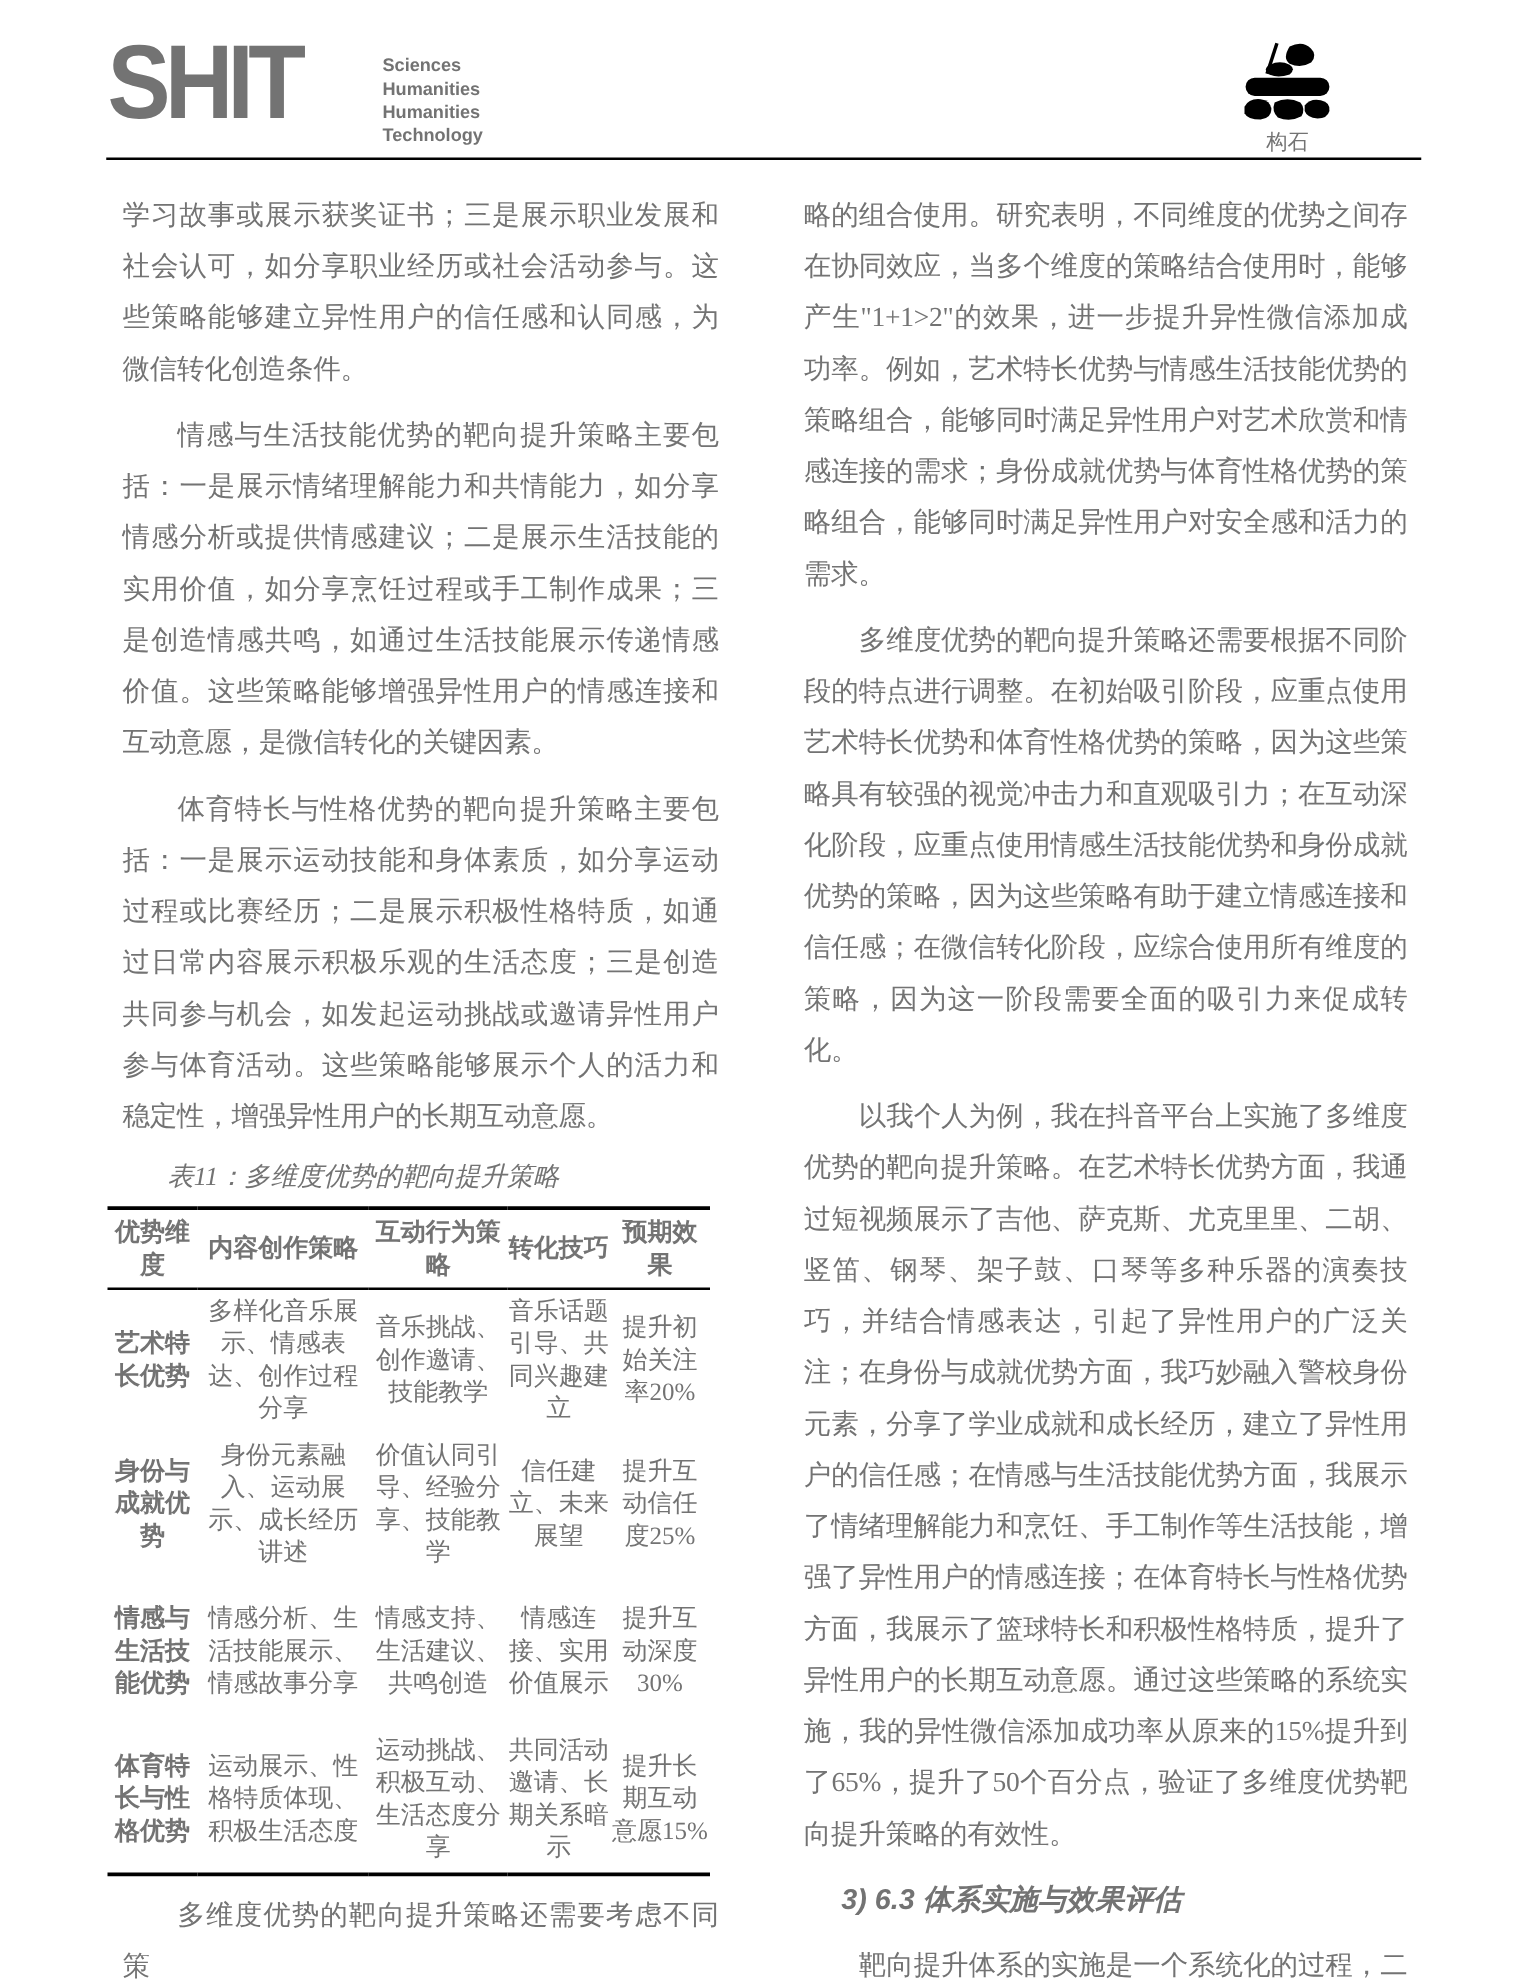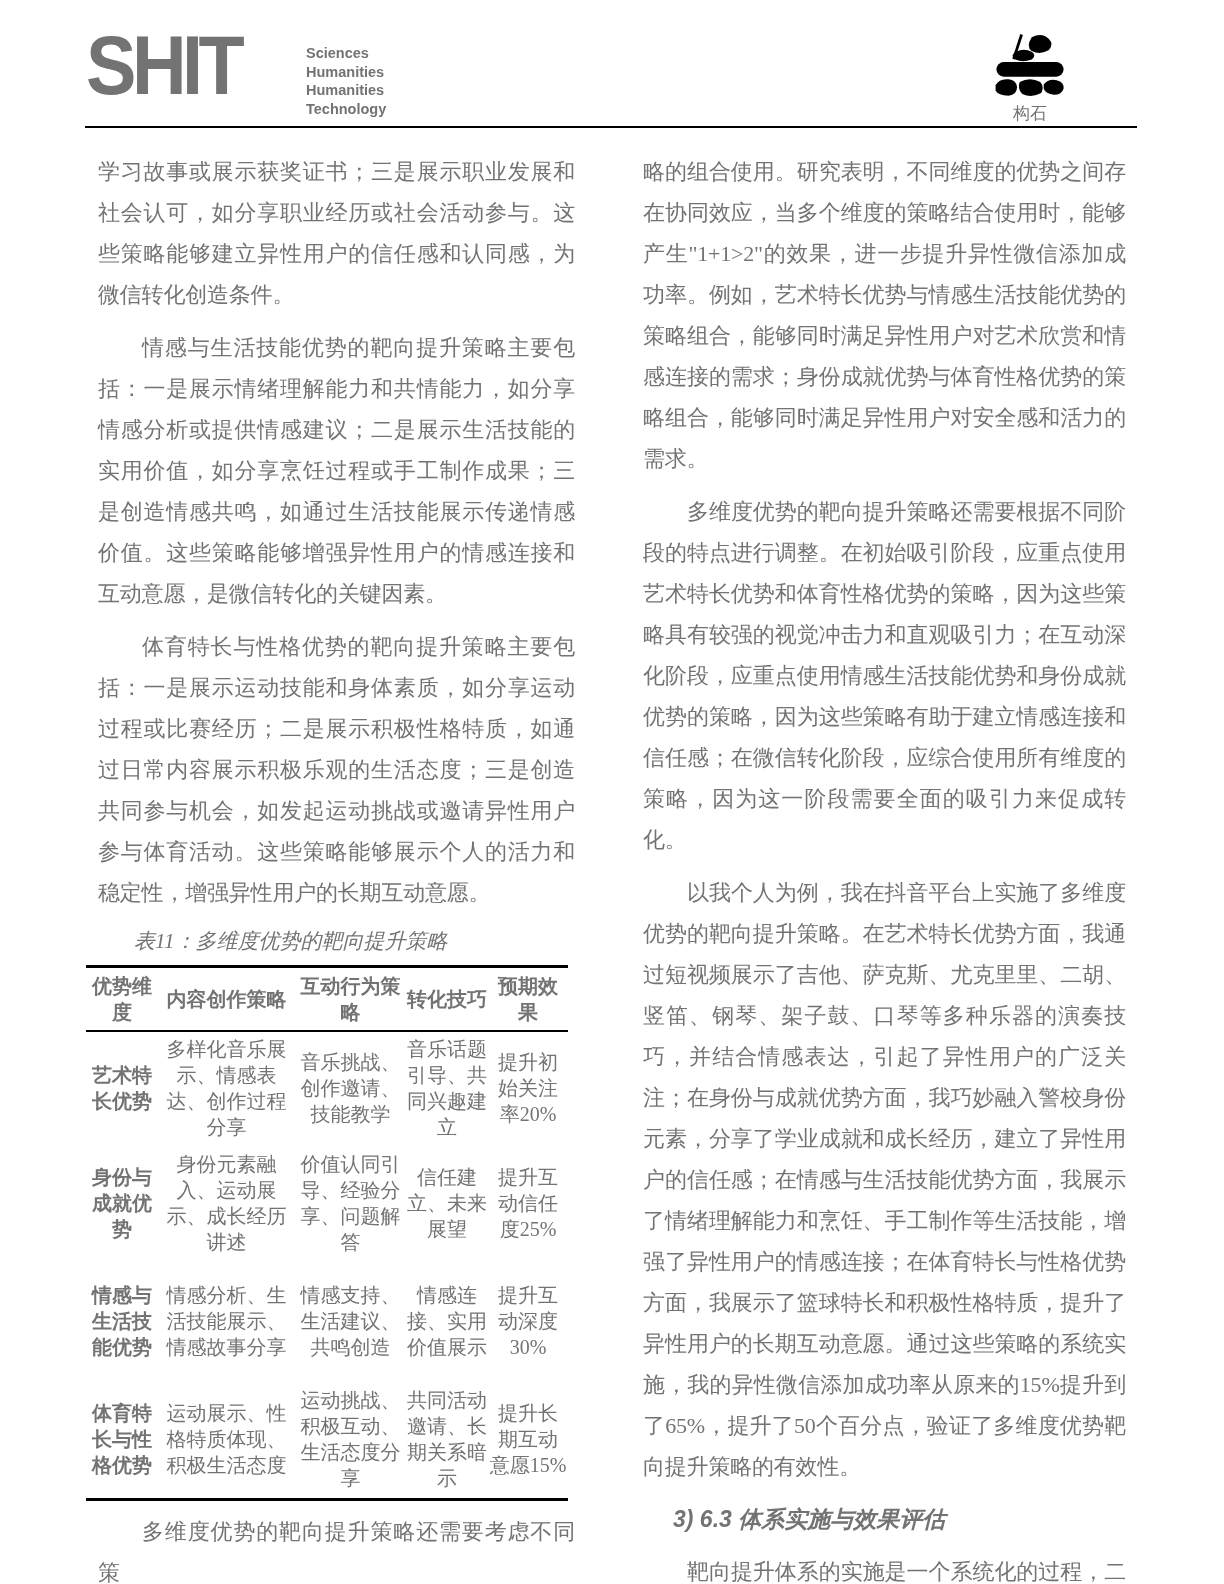--- a/index.html
+++ b/index.html
@@ -147,21 +147,21 @@
           <tr>
             <th>艺术特长优势</th>
             <td>多样化音乐展示、情感表达、创作过程分享</td>
             <td>音乐挑战、创作邀请、技能教学</td>
             <td>音乐话题引导、共同兴趣建立</td>
             <td>提升初始关注率20%</td>
           </tr>
           <tr>
             <th>身份与成就优势</th>
             <td>身份元素融入、运动展示、成长经历讲述</td>
-            <td>价值认同引导、经验分享、问题解答</td>
+            <td>价值认同引导、经验分享、技能教学</td>
             <td>信任建立、未来展望</td>
             <td>提升互动信任度25%</td>
           </tr>
           <tr>
             <th>情感与生活技能优势</th>
             <td>情感分析、生活技能展示、情感故事分享</td>
             <td>情感支持、生活建议、共鸣创造</td>
             <td>情感连接、实用价值展示</td>
             <td>提升互动深度30%</td>
           </tr>

